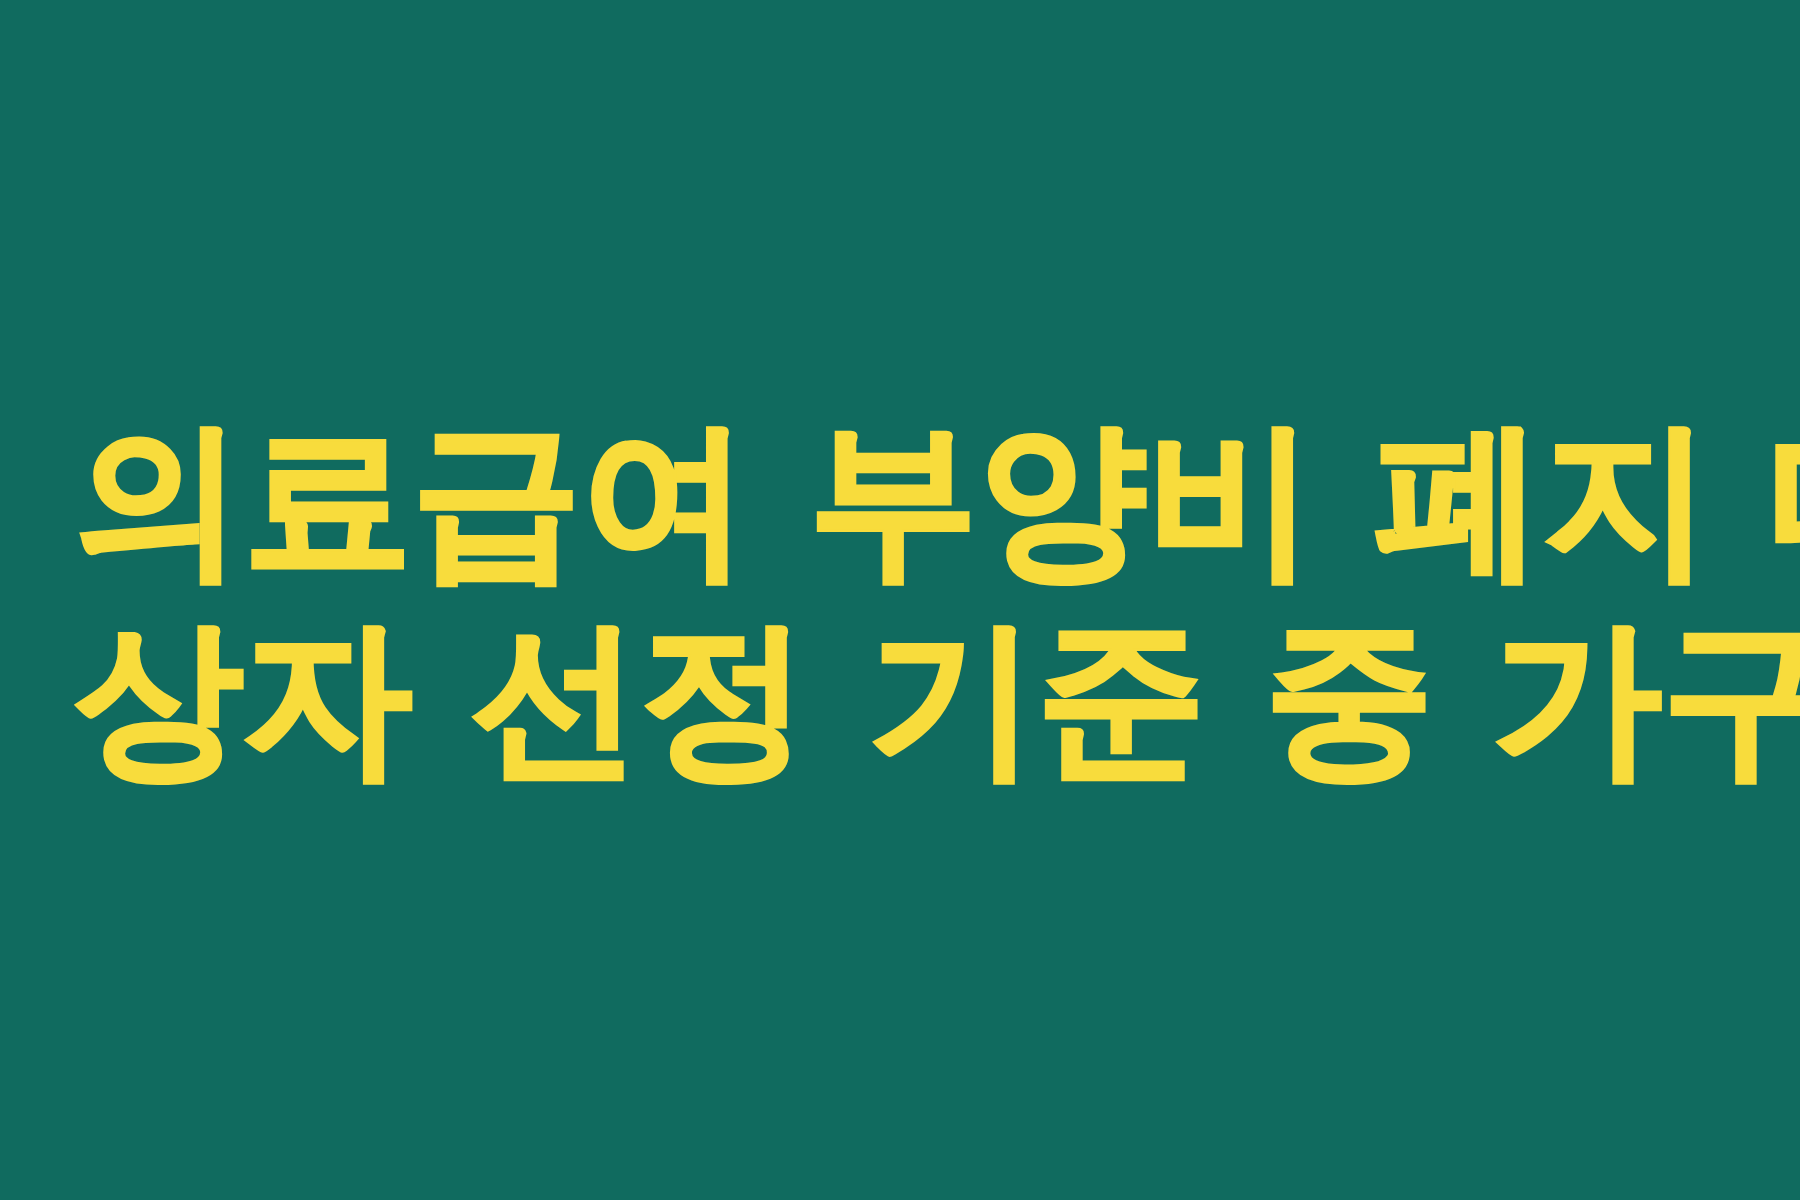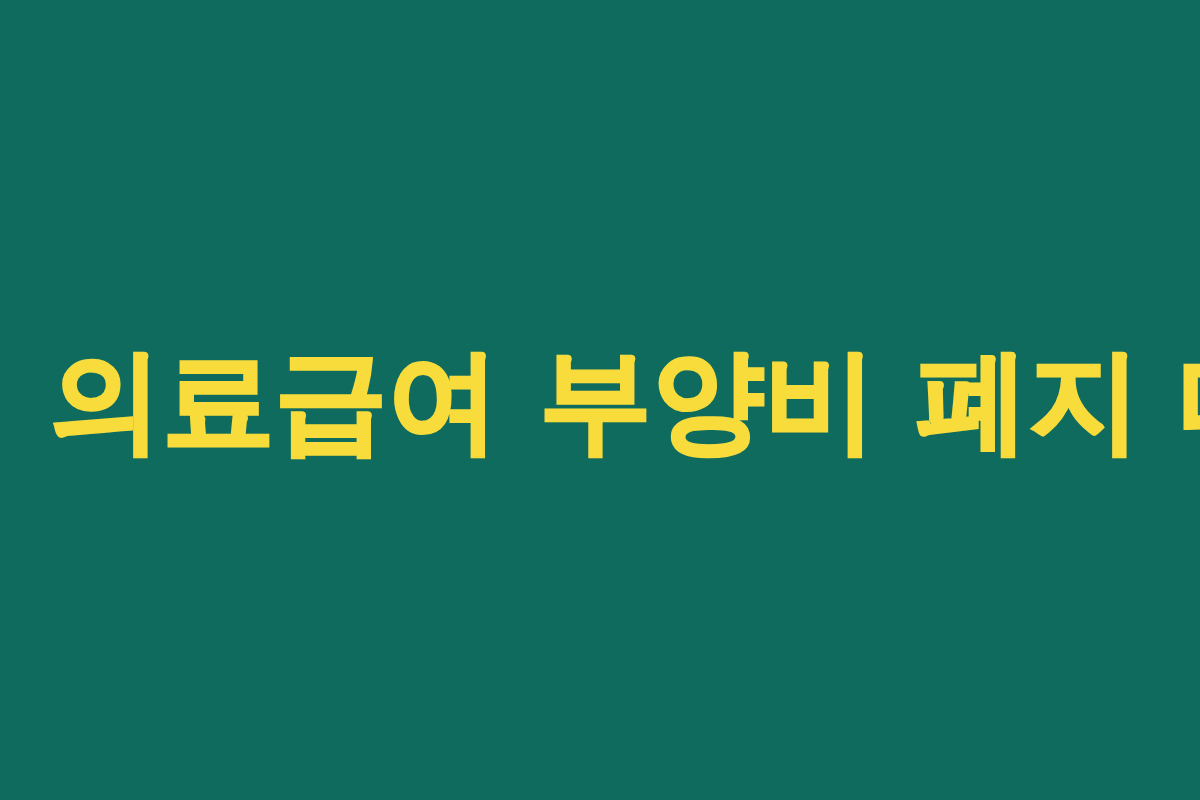--- a/index.html
+++ b/index.html
@@ -59,17 +59,18 @@
 </style>
 </head>
 <body>
 
 <div class="banner" style="background-color: rgb(16, 107, 95);">
 
   <h1 class="headline" style="color: rgb(248, 220, 60); -webkit-text-stroke-color: rgb(248, 220, 60); text-align: center;">
 
     <span class="line line-1">의료급여 부양비 폐지 대</span>
 
+    <span class="line line-2">상자 선정 기준 중 가구</span>
 
 
   </h1>
 
 </div>
 
 </body></html>

